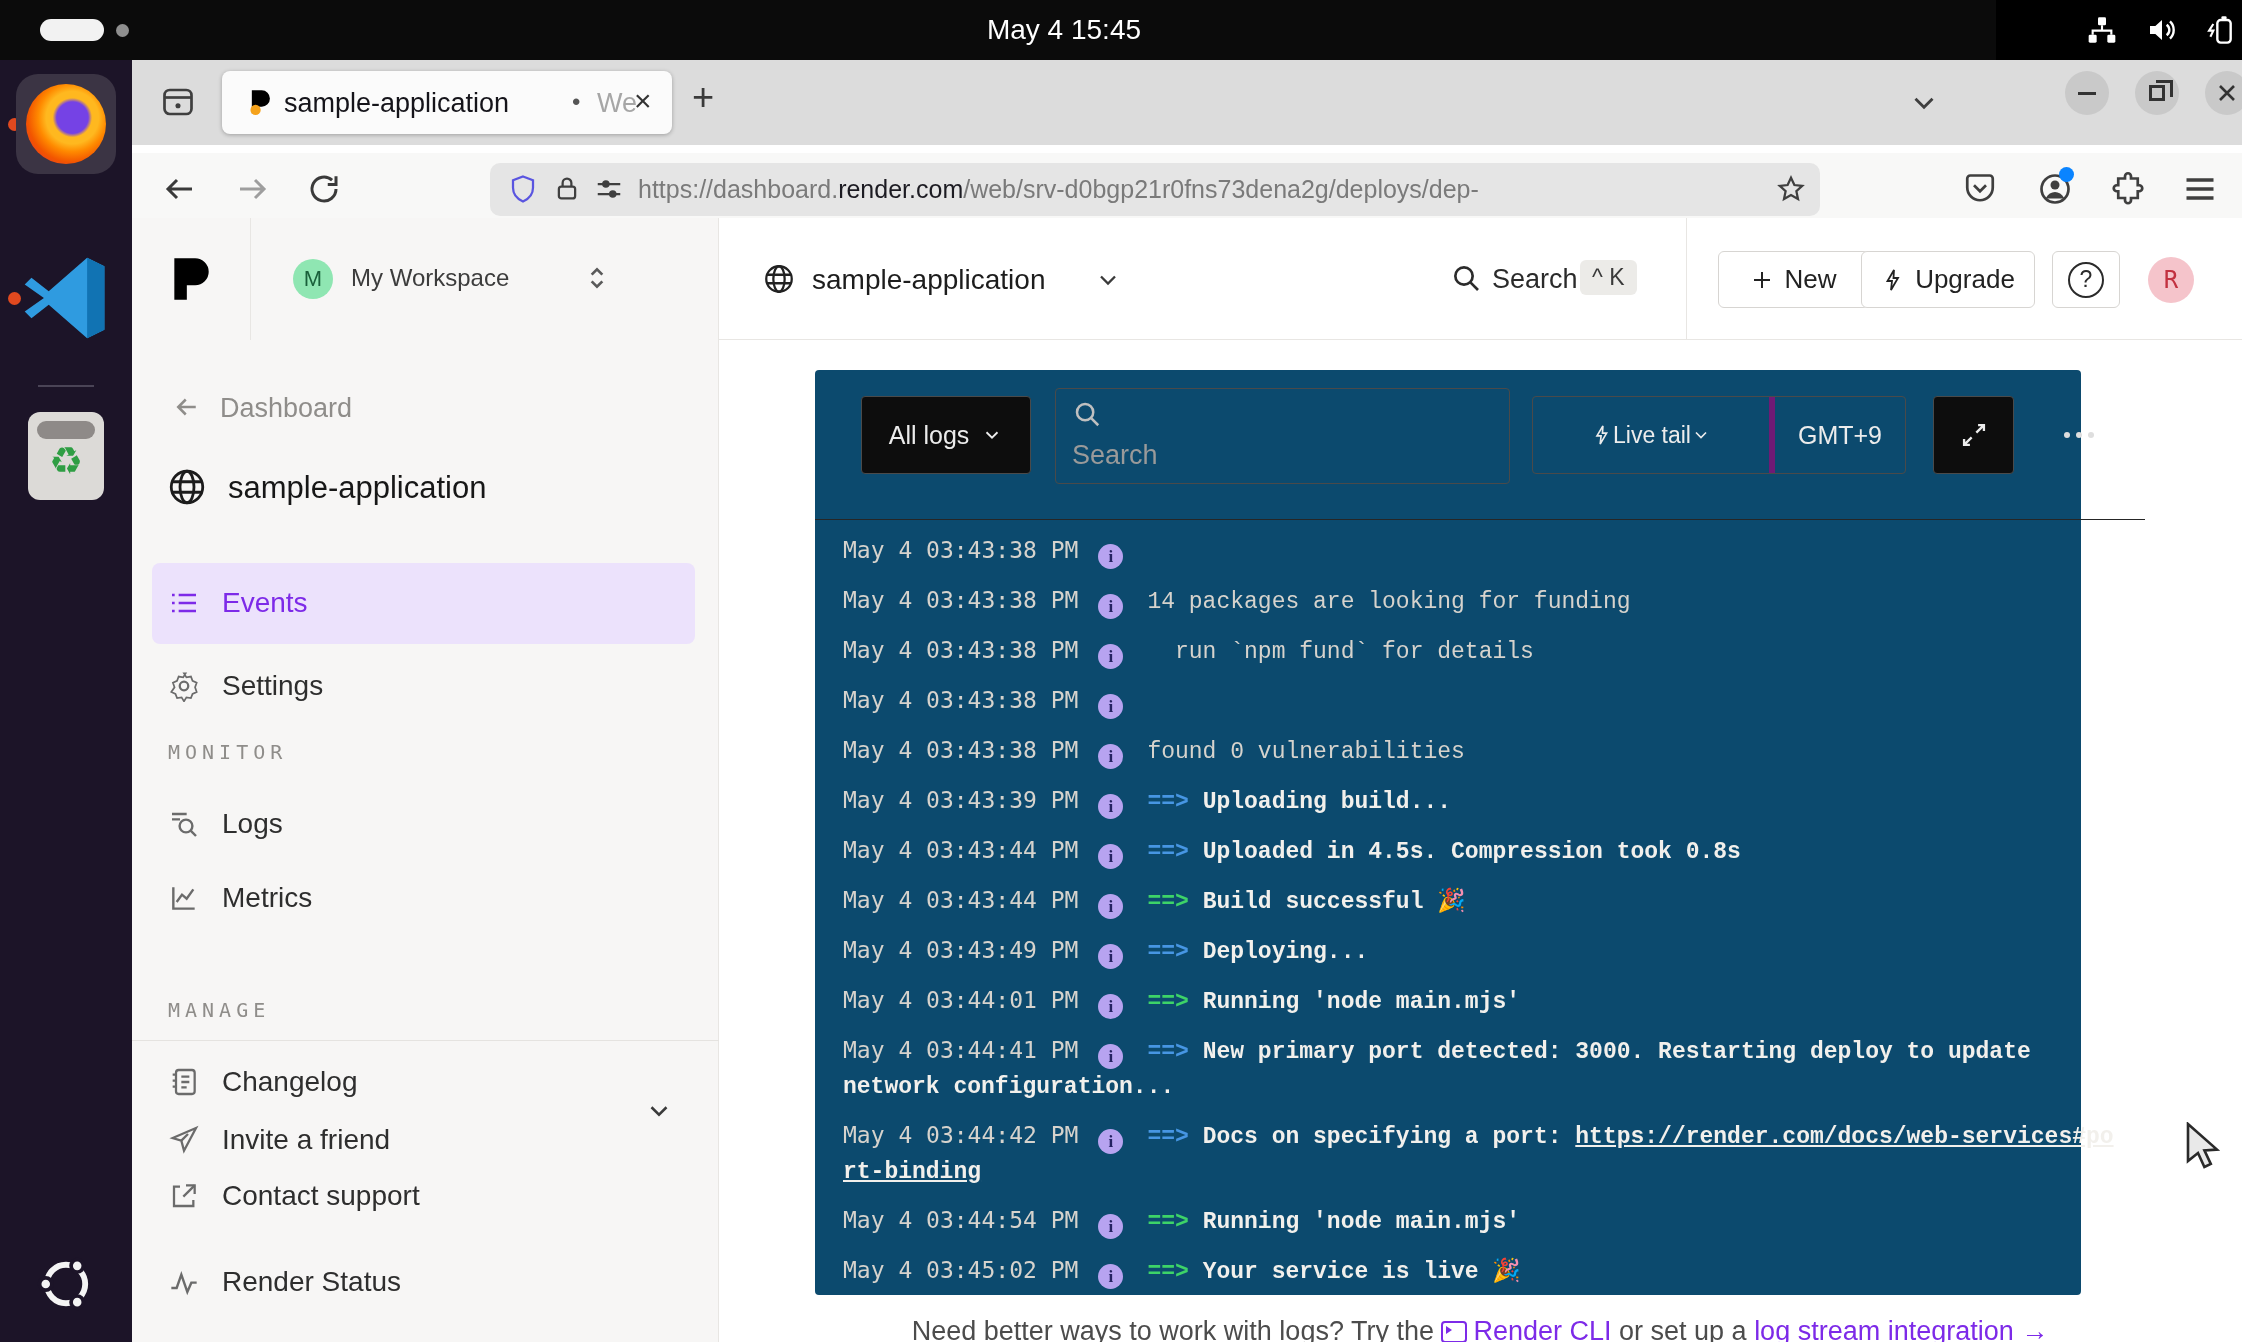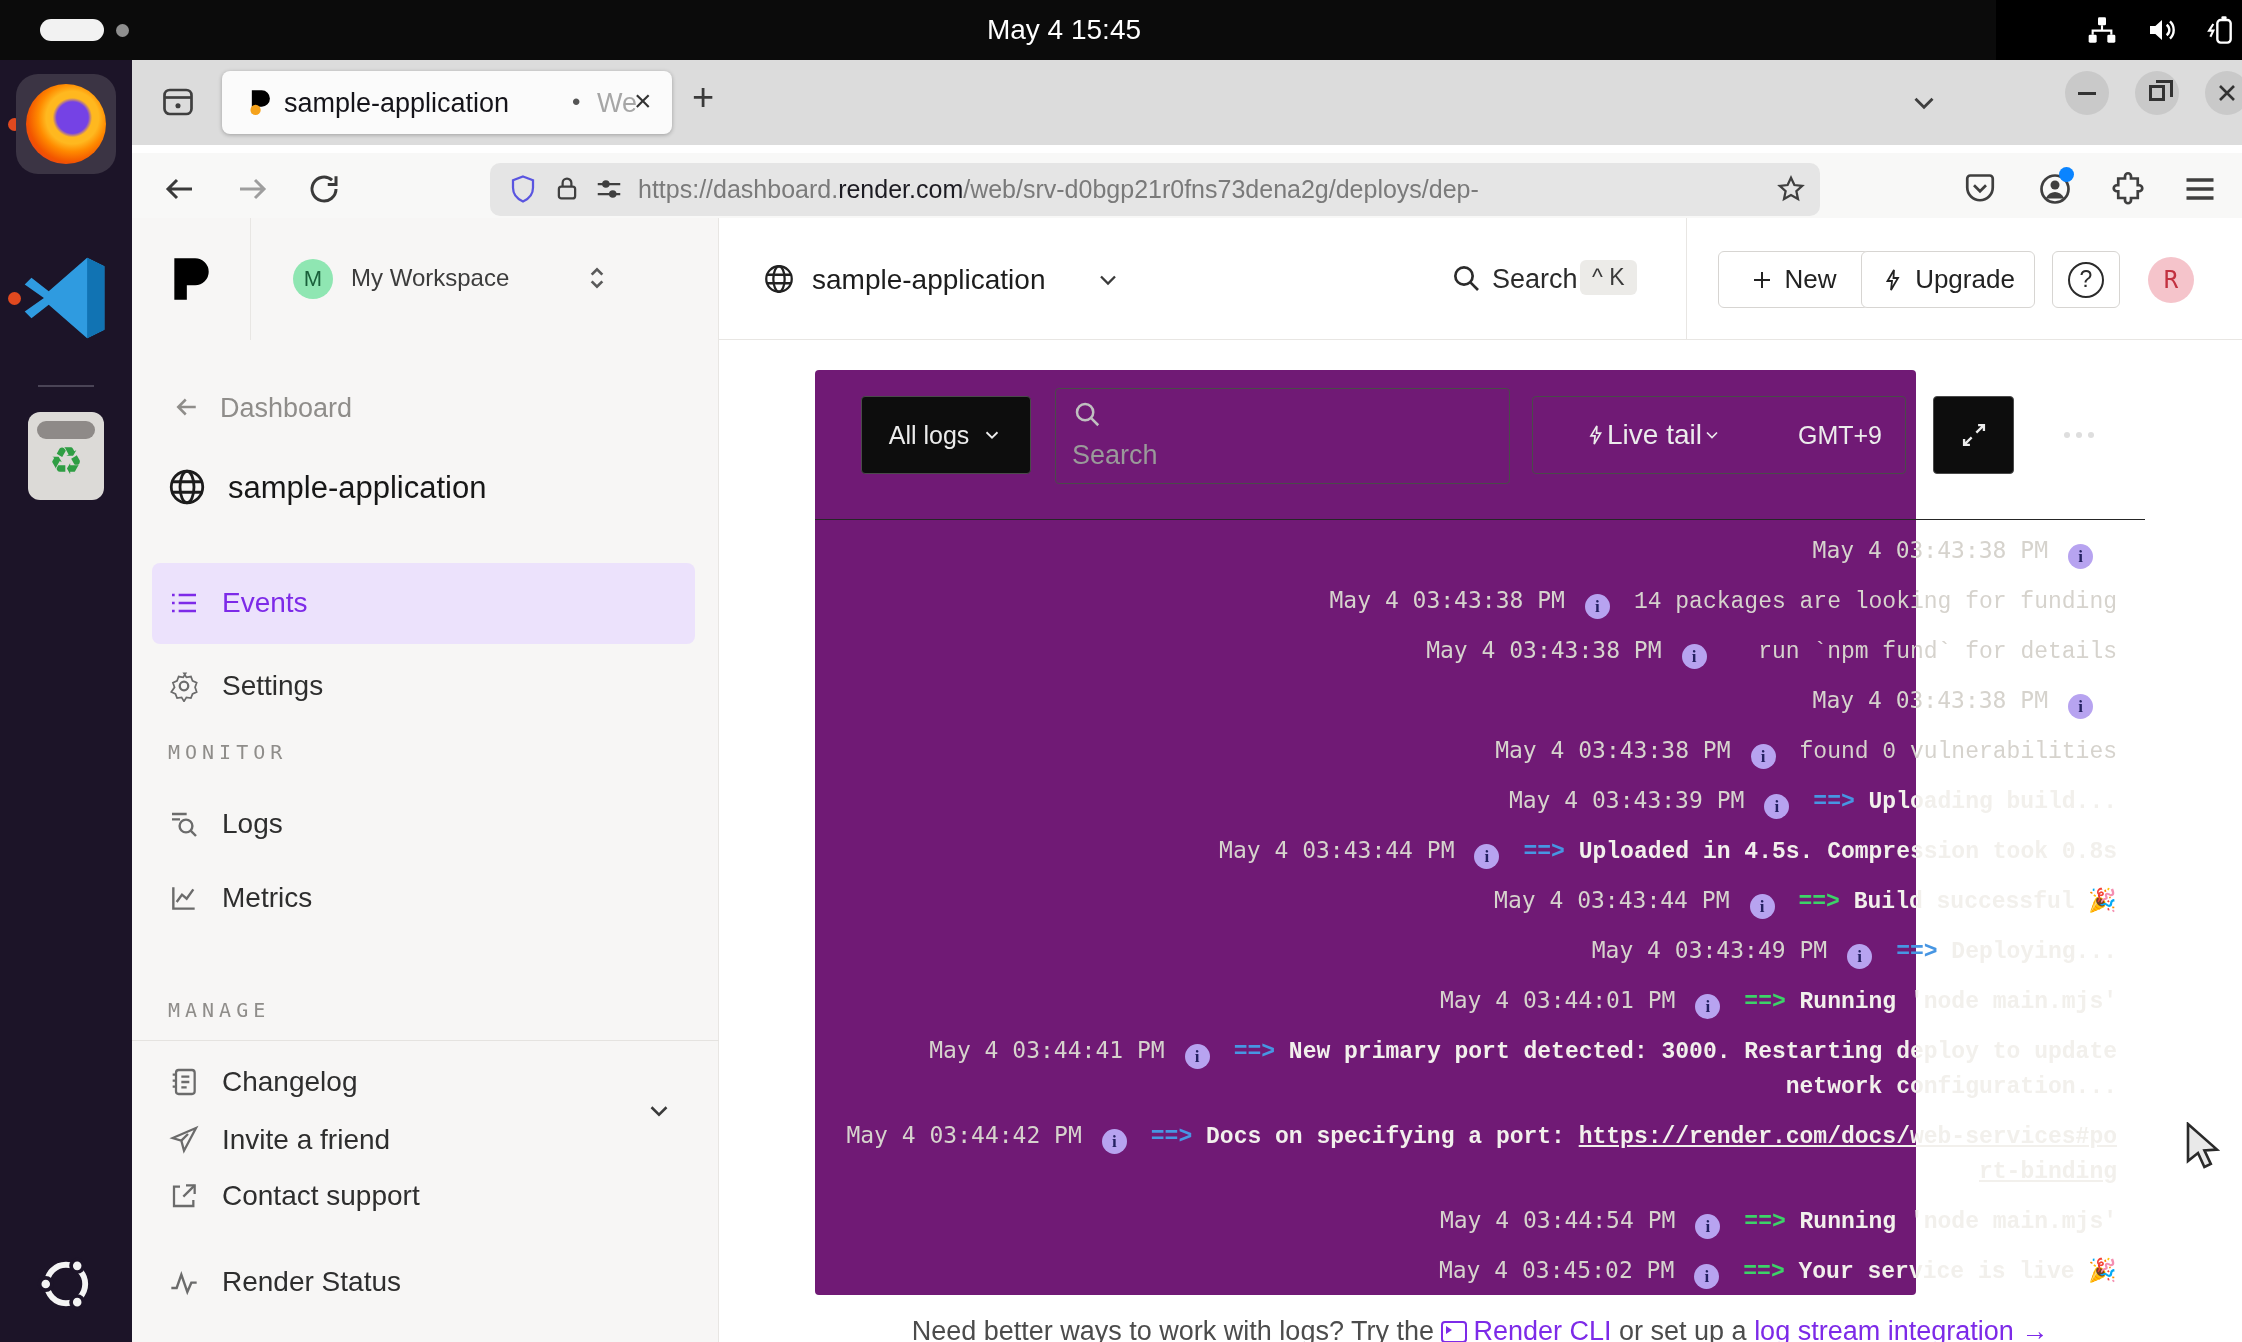--- a/index.html
+++ b/index.html
@@ -89,29 +89,29 @@
   .section-label { position:absolute; left:36px; font-family:"DejaVu Sans Mono", monospace; font-size:20px; letter-spacing:5px; color:#8f8d8a; }
   #sb-back-arrow { position:absolute; left:40px; top:52px; width:30px; height:30px; color:#8f8d8a; }
   #sb-back-label { position:absolute; left:88px; top:53px; font-size:27px; color:#8f8d8a; }
   #sb-globe { position:absolute; left:34px; top:126px; width:42px; height:42px; color:#1c1c1c; }
   #sb-service { position:absolute; left:96px; top:130px; font-size:31px; color:#171717; }
   #sb-events-hl { position:absolute; left:20px; top:223px; width:543px; height:81px; background:#ece2fc; border-radius:8px; }
   #sb-divider { position:absolute; left:0; top:700px; width:587px; height:1px; background:#e5e3e0; }
   #changelog-chevron { position:absolute; left:512px; top:756px; width:30px; height:30px; color:#3a3a3a; }
 
   
-  #log-panel { position:absolute; left:683px; top:152px; width:1101px; height:925px; background:#701a75; border-radius:4px;text-align:right; }
+  #log-panel { position:absolute; left:683px; top:152px; width:1266px; height:925px; background:#0c4a6e; border-radius:4px; }
   #log-toolbar { position:absolute; left:0; top:0; width:1330px; height:150px; border-bottom:1px solid #262626; }
   .dk-btn { position:absolute; border:1px solid #4a4a4a; border-radius:4px; color:#ececec; font-size:25px; display:flex; align-items:center; justify-content:center; gap:12px; background:#0d0d0d; }
   #filter-btn { left:46px; top:26px; width:170px; height:78px; }
   #log-search { position:absolute; left:240px; top:18px; width:455px; height:96px; border:1px solid #4a4a4a; border-radius:4px; }
   #log-search-icon { position:absolute; left:16px; top:10px; width:30px; height:30px; color:#c0c0c0; }
   #log-search-ph { position:absolute; left:16px; bottom:12px; font-size:27px; color:#9a9a9a; }
   #livetail-group { position:absolute; left:717px; top:26px; width:374px; height:78px; border:1px solid #4a4a4a; border-radius:4px; display:flex; }
-  #livetail-seg { flex:1; display:flex; align-items:center; justify-content:center; gap:0; color:#ececec; font-size:28px; border-right:1px solid #701a75; }
+  #livetail-seg { flex:1; display:flex; align-items:center; justify-content:center; gap:0; color:#ececec; font-size:23px; border-right:6px solid #701a75; }
   #tz-seg { width:130px; display:flex; align-items:center; justify-content:center; color:#ececec; font-size:25px; }
   #expand-btn { left:1118px; top:26px; width:81px; height:78px; }
   #more-btn { position:absolute; left:1240px; top:48px; width:48px; height:34px; display:flex; align-items:center; justify-content:center; }
 
   #log-list { position:absolute; left:28px; top:164px; width:1274px; font-family:"DejaVu Sans Mono", monospace; font-size:23px; line-height:33px; }
   .log-row { margin-bottom:15px; white-space:pre-wrap; word-break:break-word; }
   .log-time { color:#d6d3cd; margin-right:20px; }
   .info-icon { display:inline-flex; width:25px; height:25px; border-radius:50%; background:#b7a3f0; color:#252262; font-size:17px; font-weight:bold; align-items:center; justify-content:center; vertical-align:-4px; margin-right:24px; font-family:"Liberation Serif", serif; }
   .log-msg { color:#d6d3cd;font-family:Liberation Mono, monospace; }
   .log-msg.bold { color:#f2f0ec; font-weight:bold; }

